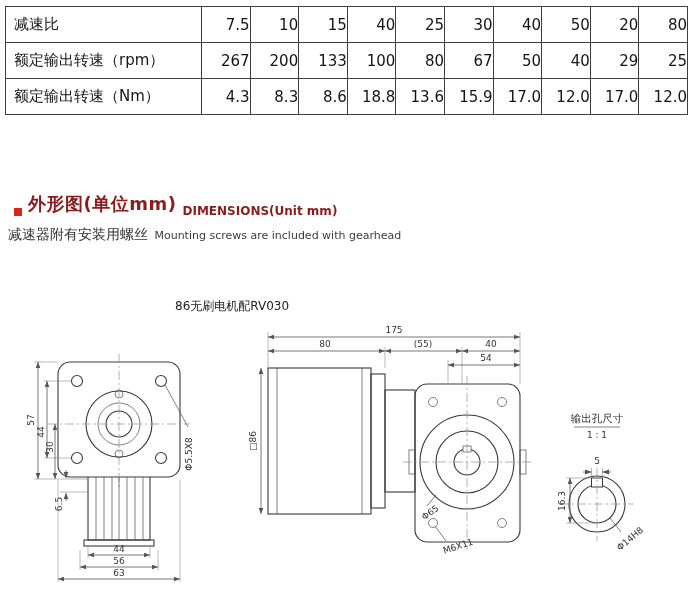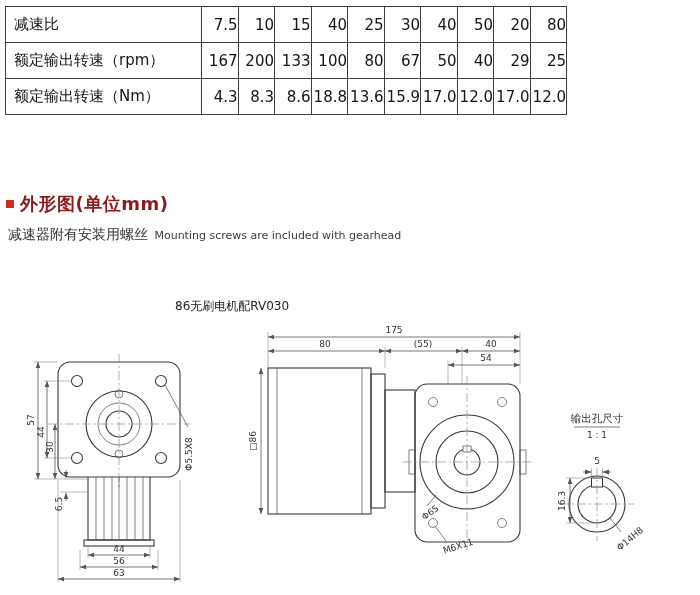--- a/index.html
+++ b/index.html
@@ -1,29 +1,29 @@
 <!DOCTYPE html>
 <html><head>
 <meta charset="utf-8">
 <style>
   * { margin:0; padding:0; box-sizing:border-box; }
   html,body { width:700px; height:595px; background:#ffffff; overflow:hidden;
     font-family:"DejaVu Sans","Liberation Sans",sans-serif; }
   .page { position:absolute; inset:0; width:700px; height:595px; background:#fff; }
 
   
-  .spec-table { position:absolute; left:5px; top:6px; width:562px;
+  .spec-table { position:absolute; left:5px; top:6px; width:683px;
     border-collapse:collapse; table-layout:fixed; }
   .spec-table td { border:1px solid #3d3d3d; height:36px; font-size:15px; color:#141414;
     text-align:right; padding:0; background:#fff; }
   .spec-table td.rl { text-align:left; padding-left:8px; }
   .spec-table col.c-label { width:196px; }
 
   
-  .section-heading { position:absolute; left:6px; top:192px; display:flex; align-items:center; }
+  .section-heading { position:absolute; left:14px; top:192px; display:flex; align-items:flex-end; }
   .bullet { width:8px; height:8px; background:#d42a1e; margin-right:6px; flex:0 0 auto; }
   .title-cn { font-size:18px; font-weight:bold; color:#8c1b1b; letter-spacing:0.5px; }
   .title-en { font-size:12px; font-weight:bold; color:#8c1b1b; margin-left:6px; position:relative; top:2px; }
   .section-subtitle { position:absolute; left:8px; top:226px; font-size:14px; color:#303030; }
   .section-subtitle .sub-en { font-size:11px; color:#3c3c3c; margin-left:2px; }
 
   
   .drawing-svg { position:absolute; left:0; top:292px; width:700px; height:303px; }
   .ol   { stroke:#3a3a3a; fill:none; stroke-width:1.1; }
   .thin { stroke:#4a4a4a; fill:none; stroke-width:0.7; }
@@ -64,21 +64,21 @@
         <td>40</td>
         <td>25</td>
         <td>30</td>
         <td>40</td>
         <td>50</td>
         <td>20</td>
         <td>80</td>
       </tr>
       <tr>
         <td class="rl">额定输出转速（rpm）</td>
-        <td>167</td>
+        <td>267</td>
         <td>200</td>
         <td>133</td>
         <td>100</td>
         <td>80</td>
         <td>67</td>
         <td>50</td>
         <td>40</td>
         <td>29</td>
         <td>25</td>
       </tr>
@@ -94,20 +94,21 @@
         <td>12.0</td>
         <td>17.0</td>
         <td>12.0</td>
       </tr>
     </tbody>
   </table>
 
   <div class="section-heading">
     <span class="bullet"></span>
     <span class="title-cn">外形图(单位mm)</span>
+    <span class="title-en">DIMENSIONS(Unit mm)</span>
   </div>
   <div class="section-subtitle">
     <span>减速器附有安装用螺丝</span>
     <span class="sub-en">Mounting screws are included with gearhead</span>
   </div>
 
   <svg class="drawing-svg" viewBox="0 0 700 303">
     <defs>
       <marker id="ar" viewBox="0 0 10 10" refX="9" refY="5" markerWidth="9" markerHeight="9" orient="auto-start-reverse">
         <path d="M0,1.5 L9,5 L0,8.5 Z" fill="#555"></path>

